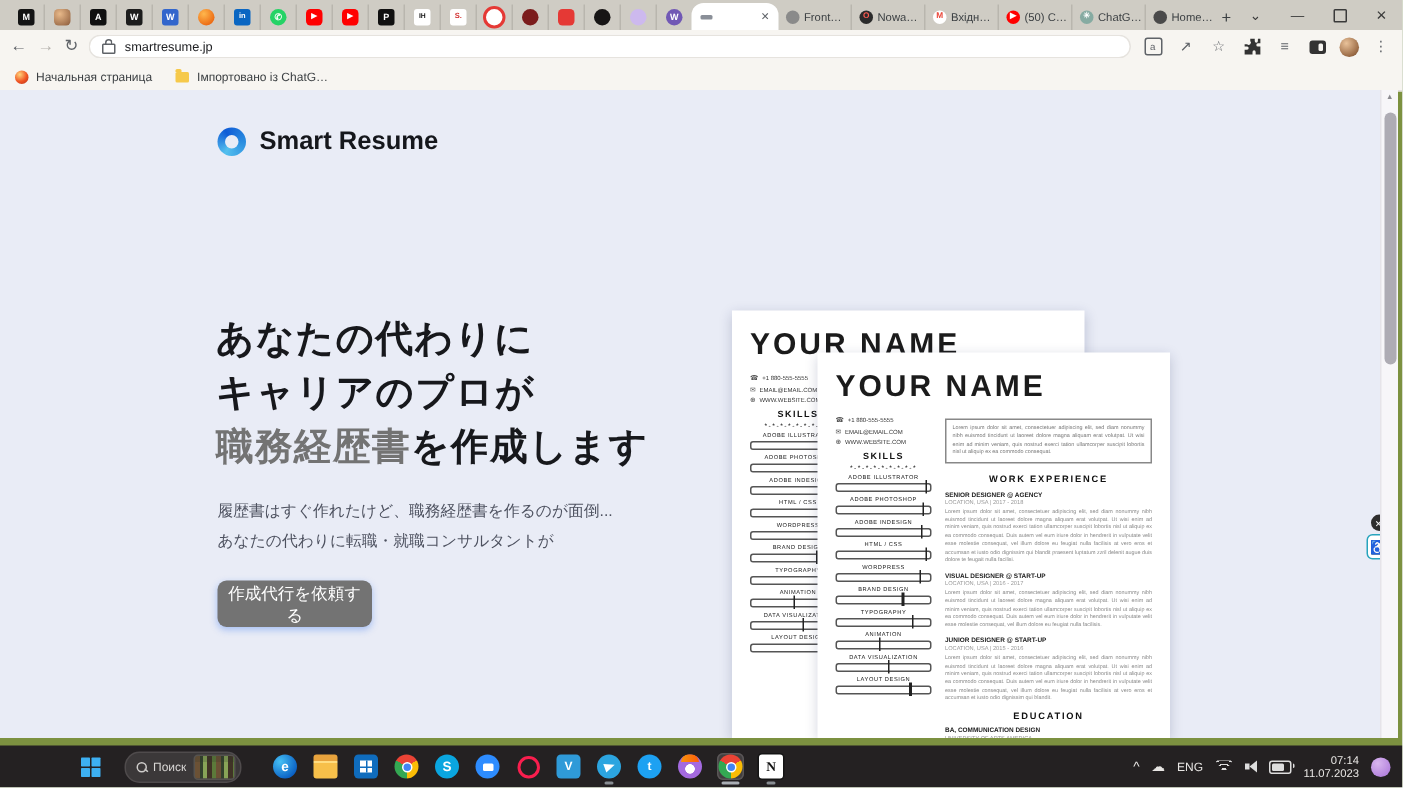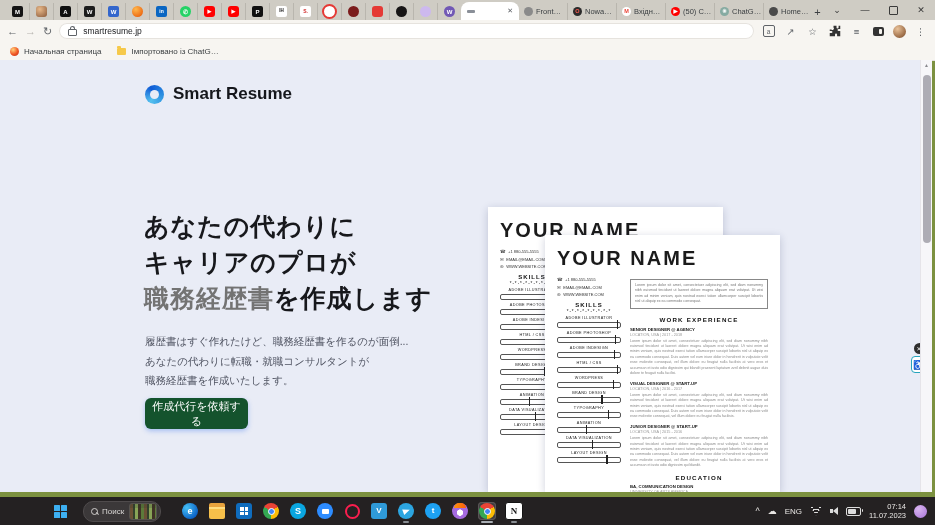--- a/index.html
+++ b/index.html
@@ -44,21 +44,21 @@
   .bfolder::before{content:'';position:absolute;top:-2px;left:0;width:4px;height:2px;background:#f6c94a;border-radius:1px 1px 0 0}
   
   #content{position:absolute;top:60px;left:0;right:3px;bottom:33px;background:#e9ecf6;overflow:hidden}
   .logo{position:absolute;left:145px;top:24px;display:flex;align-items:center;gap:9px}
   .logoring{width:19px;height:19px;border-radius:50%;background:conic-gradient(from 210deg,#54c0ee,#0f5bd6,#2a8de0,#54c0ee);position:relative}
   .logoring::after{content:'';position:absolute;inset:5px;background:#e9ecf6;border-radius:50%}
   .logotext{font-size:17px;font-weight:700;color:#15171c}
   .heading{position:absolute;left:144px;top:148px;font-size:25px;font-weight:700;color:#17181c;line-height:36px;letter-spacing:1px}
   .heading .hl{color:#737373}
   .para{position:absolute;left:145px;top:272px;font-size:10.5px;color:#4e5260;line-height:19.5px}
-  .cta{position:absolute;left:145px;top:338px;width:103px;height:31px;background:#14532d;border:none;border-radius:6px;color:#fff;font-size:11px;display:flex;align-items:center;justify-content:center;box-shadow:0 2px 5px rgba(42,109,237,.35)}
+  .cta{position:absolute;left:145px;top:327px;width:103px;height:31px;background:#737373;border:none;border-radius:6px;color:#fff;font-size:11px;display:flex;align-items:center;justify-content:center;box-shadow:0 2px 5px rgba(42,109,237,.35)}
   
   .sheet{position:absolute;background:#fff;box-shadow:0 2px 8px rgba(30,40,90,.22);box-sizing:border-box;padding:12px 12px 0;overflow:hidden}
   .sheet-back{left:488px;top:147px;width:235px;height:285px}
   .sheet-front{left:545px;top:175px;width:235px;height:257px}
   .rname{font-size:20px;font-weight:800;letter-spacing:2px;color:#1b1b1b;margin:0 0 7px}
   .cols{display:flex;gap:9px}
   .colL{width:64px;flex:none}
   .colR{flex:1;min-width:0}
   .crow{display:flex;align-items:center;gap:2.5px;font-size:4px;color:#333;margin-bottom:2.5px}
   .crow i{font-style:normal;font-size:4.5px;color:#555}
@@ -304,21 +304,20 @@
 
     <div class="heading">
       <div>あなたの代わりに</div>
       <div>キャリアのプロが</div>
       <div><span class="hl">職務経歴書</span><span>を作成します</span></div>
     </div>
 
     <div class="para">
       <div>履歴書はすぐ作れたけど、職務経歴書を作るのが面倒...</div>
       <div>あなたの代わりに転職・就職コンサルタントが</div>
-      <div>職務経歴書を作成いたします。</div>
     </div>
 
     <button class="cta">作成代行を依頼する</button>
 
     <div class="sheet sheet-back">
       <div class="rname">YOUR NAME</div>
       <div class="cols">
         <div class="colL">
           <div>
 

